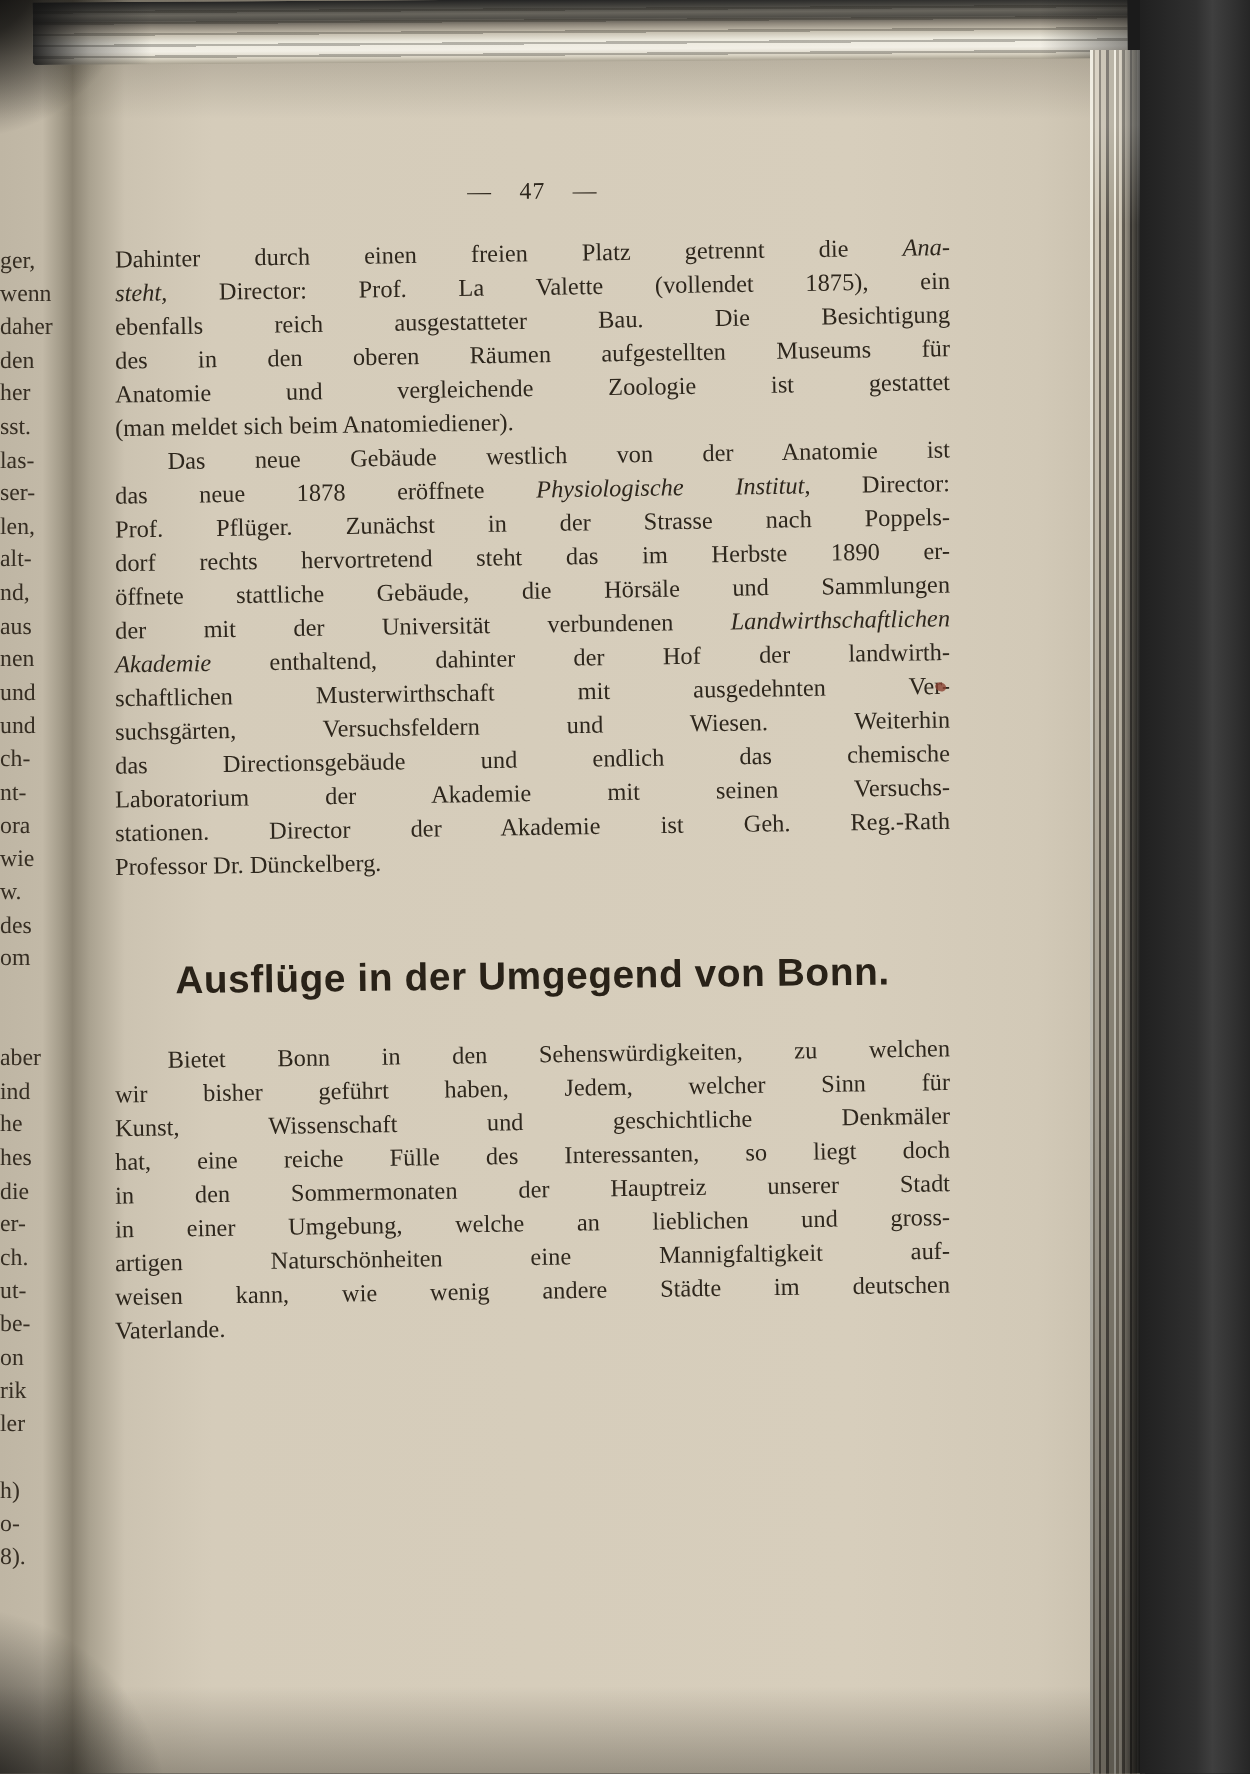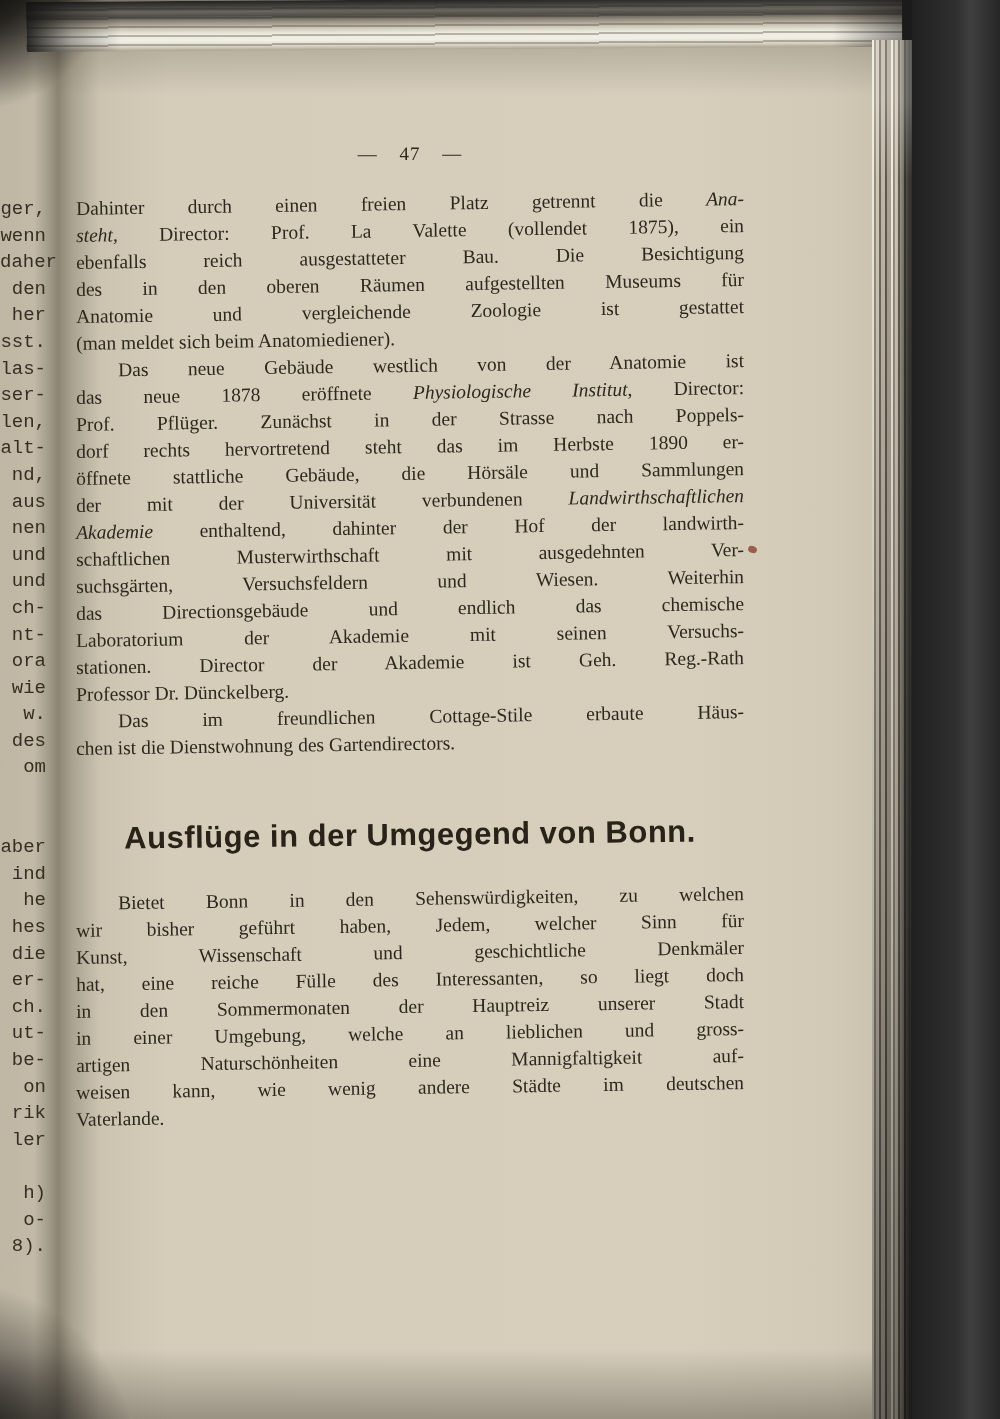--- a/index.html
+++ b/index.html
@@ -27,28 +27,27 @@
       linear-gradient(90deg,
         #bfb6a4 0px, #c2b9a7 34px, #a59d8b 48px, #8d8574 58px,
         #aaa290 72px, #ccc3b1 100px, #d5ccba 170px, #d7cebc 680px,
         #d2c9b7 830px, #cac1af 880px, #bdb4a2 912px);
   }
 
   
   .margin-col{
     position:absolute;left:0;top:196px;width:46px;
     font-size:19px;line-height:26.6px;color:#362e23;
-    text-align:right;
-    font-family:Liberation Mono, monospace;
+    text-align:left;
   }
   .frag{height:26.6px;white-space:nowrap;}
 
   
   .text-col{
-    position:absolute;left:76px;top:140px;width:668px;
+    position:absolute;left:92px;top:140px;width:668px;
     color:var(--ink);font-size:19.5px;line-height:27px;
   }
   .pagenum{
     text-align:center;margin-bottom:18px;font-size:19px;
     word-spacing:16px;letter-spacing:1px;
     transform:rotate(-0.4deg);
   }
   .line{
     text-align:justify;text-align-last:justify;
     transform:rotate(-0.85deg);transform-origin:100% 50%;
@@ -163,24 +162,20 @@
             <div class="line">öffnete stattliche Gebäude, die Hörsäle und Sammlungen</div>
             <div class="line">der mit der Universität verbundenen <i>Landwirthschaftlichen</i></div>
             <div class="line"><i>Akademie</i> enthaltend, dahinter der Hof der landwirth-</div>
             <div class="line">schaftlichen Musterwirthschaft mit ausgedehnten Ver-</div>
             <div class="line">suchsgärten, Versuchsfeldern und Wiesen. Weiterhin</div>
             <div class="line">das Directionsgebäude und endlich das chemische</div>
             <div class="line">Laboratorium der Akademie mit seinen Versuchs-</div>
             <div class="line">stationen. Director der Akademie ist Geh. Reg.-Rath</div>
             <div class="line last">Professor Dr. Dünckelberg.</div>
           </div>
-          <div class="para">
-            <div class="line first">Das im freundlichen Cottage-Stile erbaute Häus-</div>
-            <div class="line last">chen ist die Dienstwohnung des Gartendirectors.</div>
-          </div>
           <div class="heading">Ausflüge in der Umgegend von Bonn.</div>
           <div class="para">
             <div class="line first">Bietet Bonn in den Sehenswürdigkeiten, zu welchen</div>
             <div class="line">wir bisher geführt haben, Jedem, welcher Sinn für</div>
             <div class="line">Kunst, Wissenschaft und geschichtliche Denkmäler</div>
             <div class="line">hat, eine reiche Fülle des Interessanten, so liegt doch</div>
             <div class="line">in den Sommermonaten der Hauptreiz unserer Stadt</div>
             <div class="line">in einer Umgebung, welche an lieblichen und gross-</div>
             <div class="line">artigen Naturschönheiten eine Mannigfaltigkeit auf-</div>
             <div class="line">weisen kann, wie wenig andere Städte im deutschen</div>

